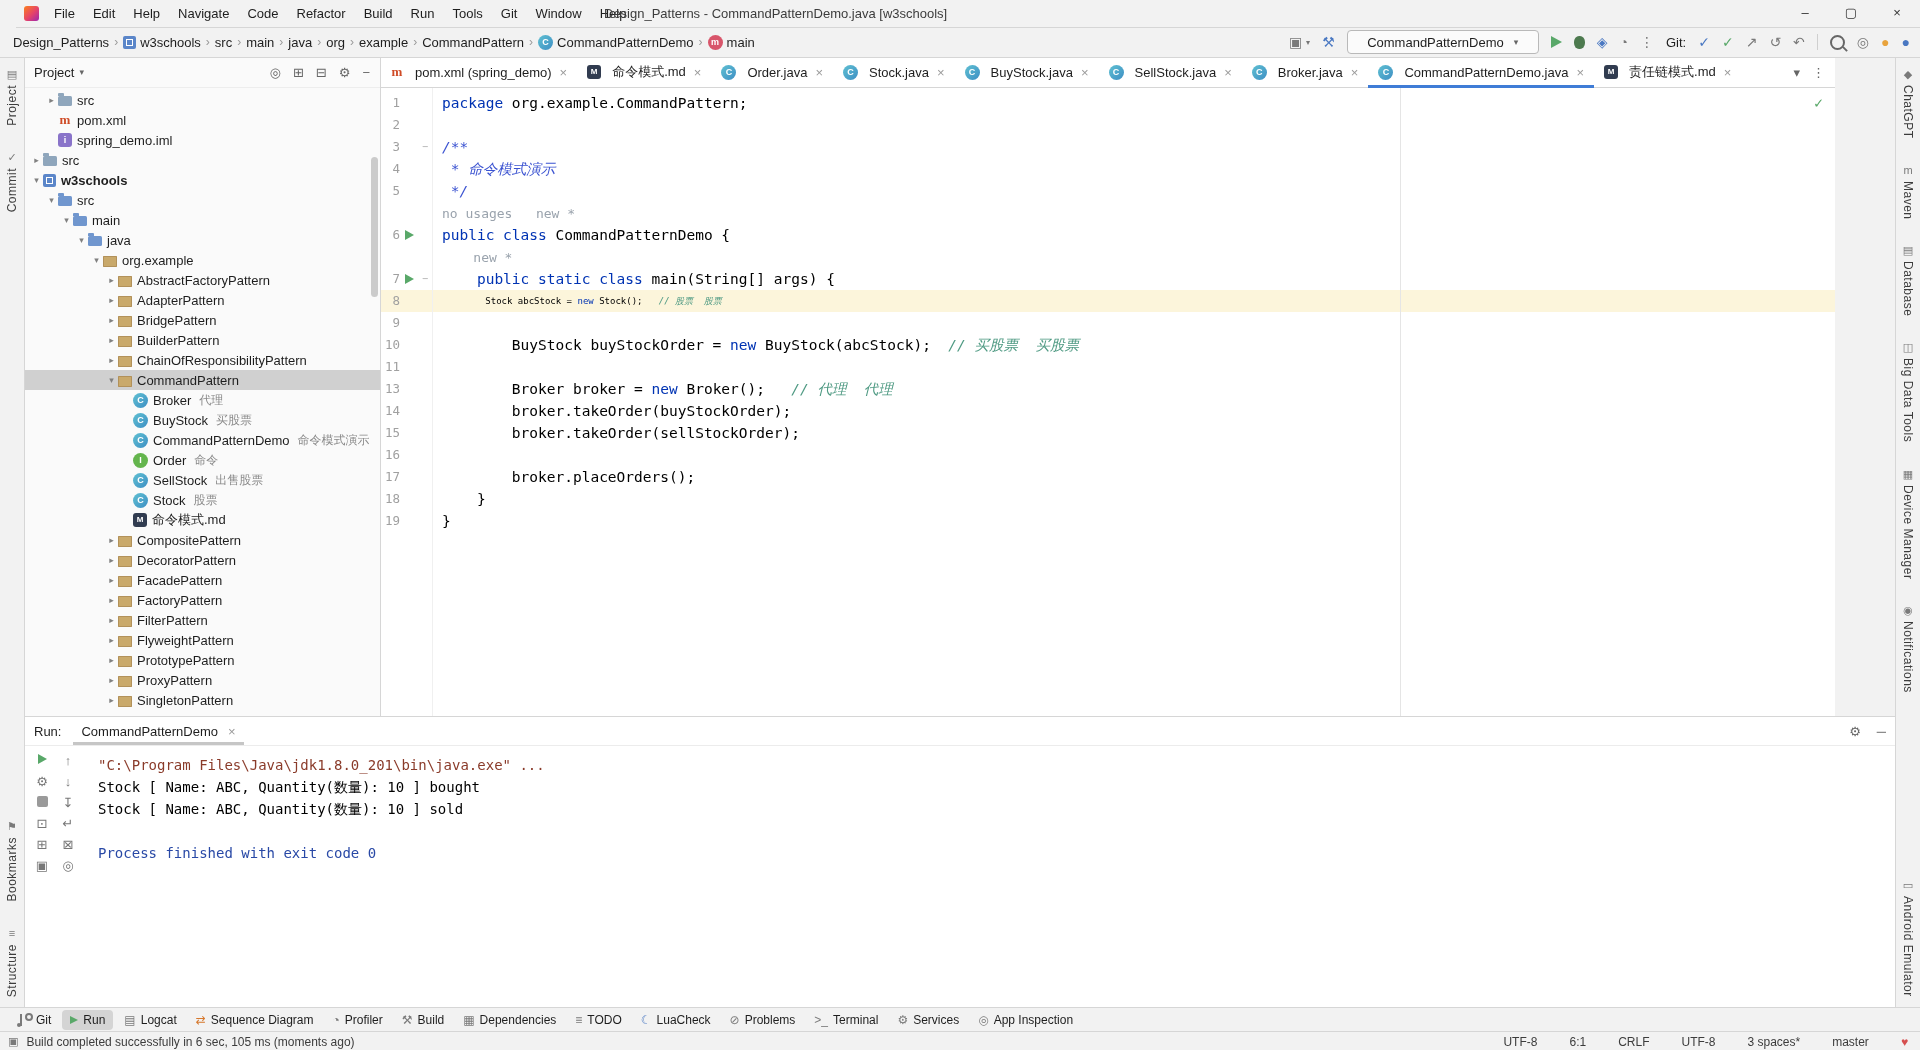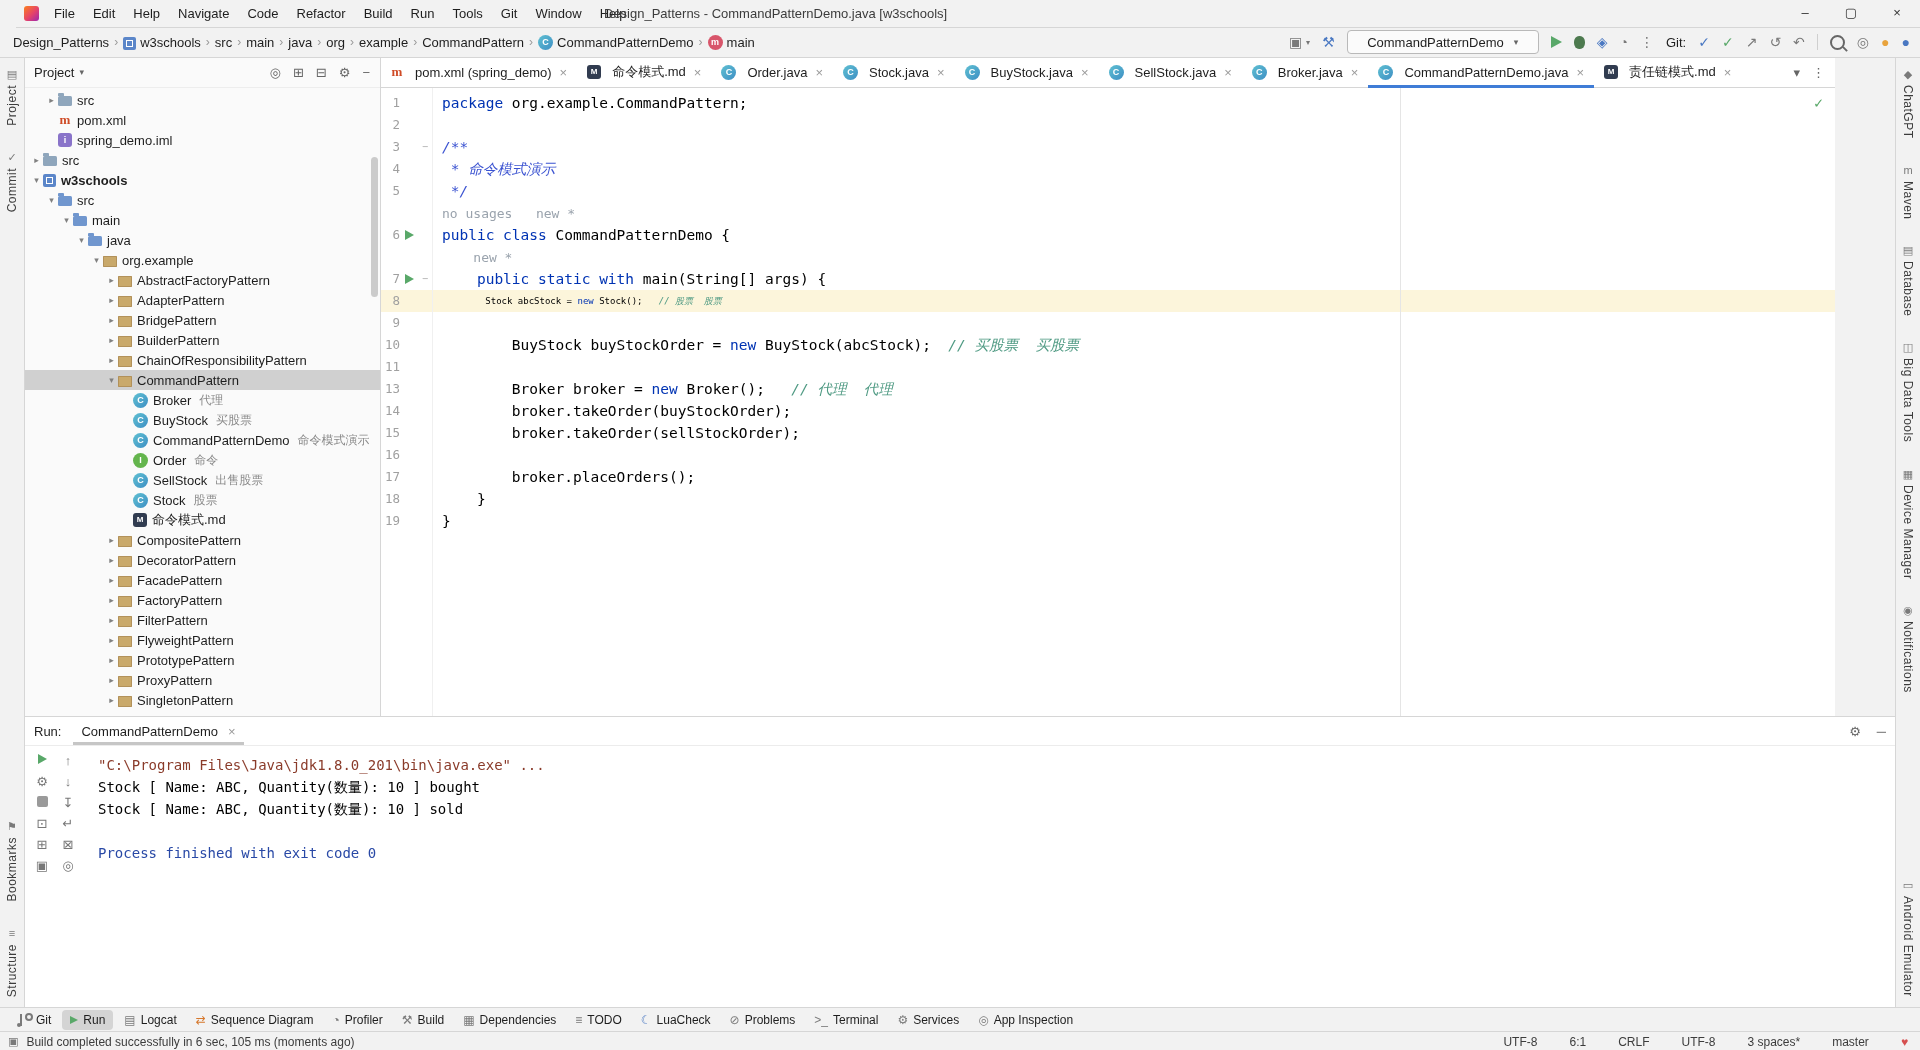--- a/index.html
+++ b/index.html
@@ -11,21 +11,21 @@
   .appicon{width:15px;height:15px;margin:0 6px 0 8px;border-radius:3px;background:linear-gradient(135deg,#fc801d,#e4426b 55%,#9c27b0);flex:none;}
   .menus{display:flex;}
   .mi{padding:0 9px;line-height:26px;font-size:13px;}
   .wtitle{position:absolute;left:588px;color:#3c3c3c;}
   .wctrl{margin-left:auto;display:flex;height:27px;}
   .wbtn{width:46px;text-align:center;line-height:26px;font-size:13px;color:#333;}
 
   
   .navbar{position:absolute;top:27px;left:0;right:0;height:30px;background:#f2f2f2;border-bottom:1px solid #d6d6d6;display:flex;align-items:center;padding:0 10px;z-index:19;}
   .crumbs{display:flex;align-items:center;}
-  .bitem{display:inline-flex;align-items:flex-end;gap:4px;padding:2px 3px;white-space:nowrap;}
+  .bitem{display:inline-flex;align-items:center;gap:4px;padding:2px 3px;white-space:nowrap;}
   .bsep{color:#9a9a9a;font-size:12px;padding:0 2px;}
   .nav-right{margin-left:auto;display:flex;align-items:center;gap:12px;}
   .nico{font-size:14px;line-height:1;}
   .minicaret{font-size:8px;color:#777;margin-left:-8px;}
   .combo{display:inline-flex;align-items:center;justify-content:center;gap:10px;border:1px solid #b9b9b9;border-radius:4px;background:#fbfbfb;height:22px;padding:0 10px;min-width:170px;font-size:13px;}
   .caret{font-size:9px;color:#666;}
   .playic{width:0;height:0;border-left:11px solid #59a869;border-top:6px solid transparent;border-bottom:6px solid transparent;}
   .bugic{width:11px;height:13px;background:#4d7a4f;border-radius:5px/6px;}
   .searchic{width:11px;height:11px;border:2px solid #666;border-radius:50%;position:relative;}
   .searchic::after{content:"";position:absolute;width:6px;height:2px;background:#666;transform:rotate(45deg);right:-5px;bottom:-2px;}
@@ -580,21 +580,21 @@
           <span class="runcol"></span>
           <span class="foldcol"></span>
           <span class="codetxt"><span class="inlay">    new *</span></span>
         </div>
         <div class="cl">
           <span class="ln">7</span>
           <span class="runcol">
             <span class="play-sm"></span>
           </span>
           <span class="foldcol">−</span>
-          <span class="codetxt"><span class="tk-pl">    </span><span class="tk-kw">public static with </span><span class="tk-pl">main(String[] args) {</span></span>
+          <span class="codetxt"><span class="tk-pl">    </span><span class="tk-kw">public static class </span><span class="tk-pl">main(String[] args) {</span></span>
         </div>
         <div class="cl caret">
           <span class="ln">8</span>
           <span class="runcol"></span>
           <span class="foldcol"></span>
           <span class="codetxt"><span class="tk-pl">        Stock abcStock = </span><span class="tk-kw">new </span><span class="tk-pl">Stock();   </span><span class="tk-cmt">// 股票  股票</span></span>
         </div>
         <div class="cl">
           <span class="ln">9</span>
           <span class="runcol"></span>

